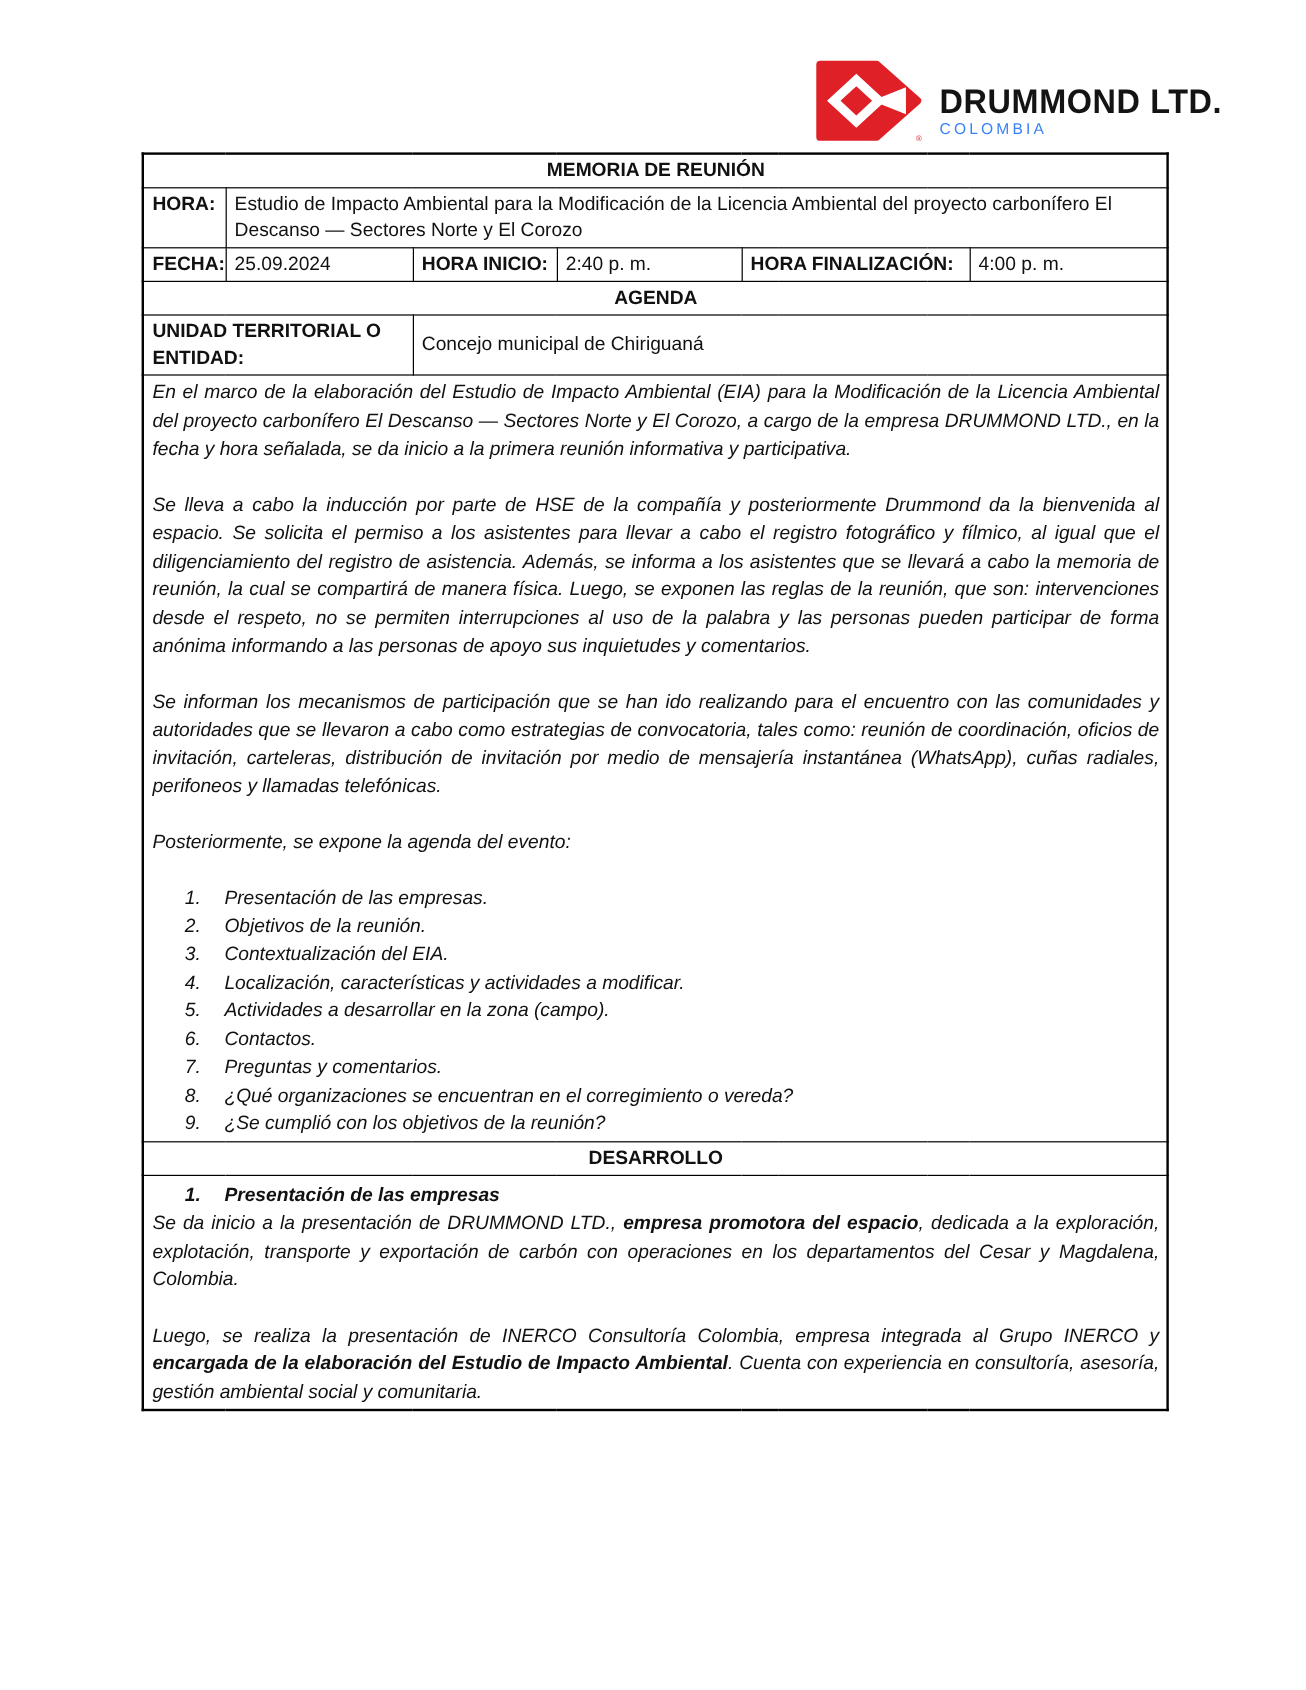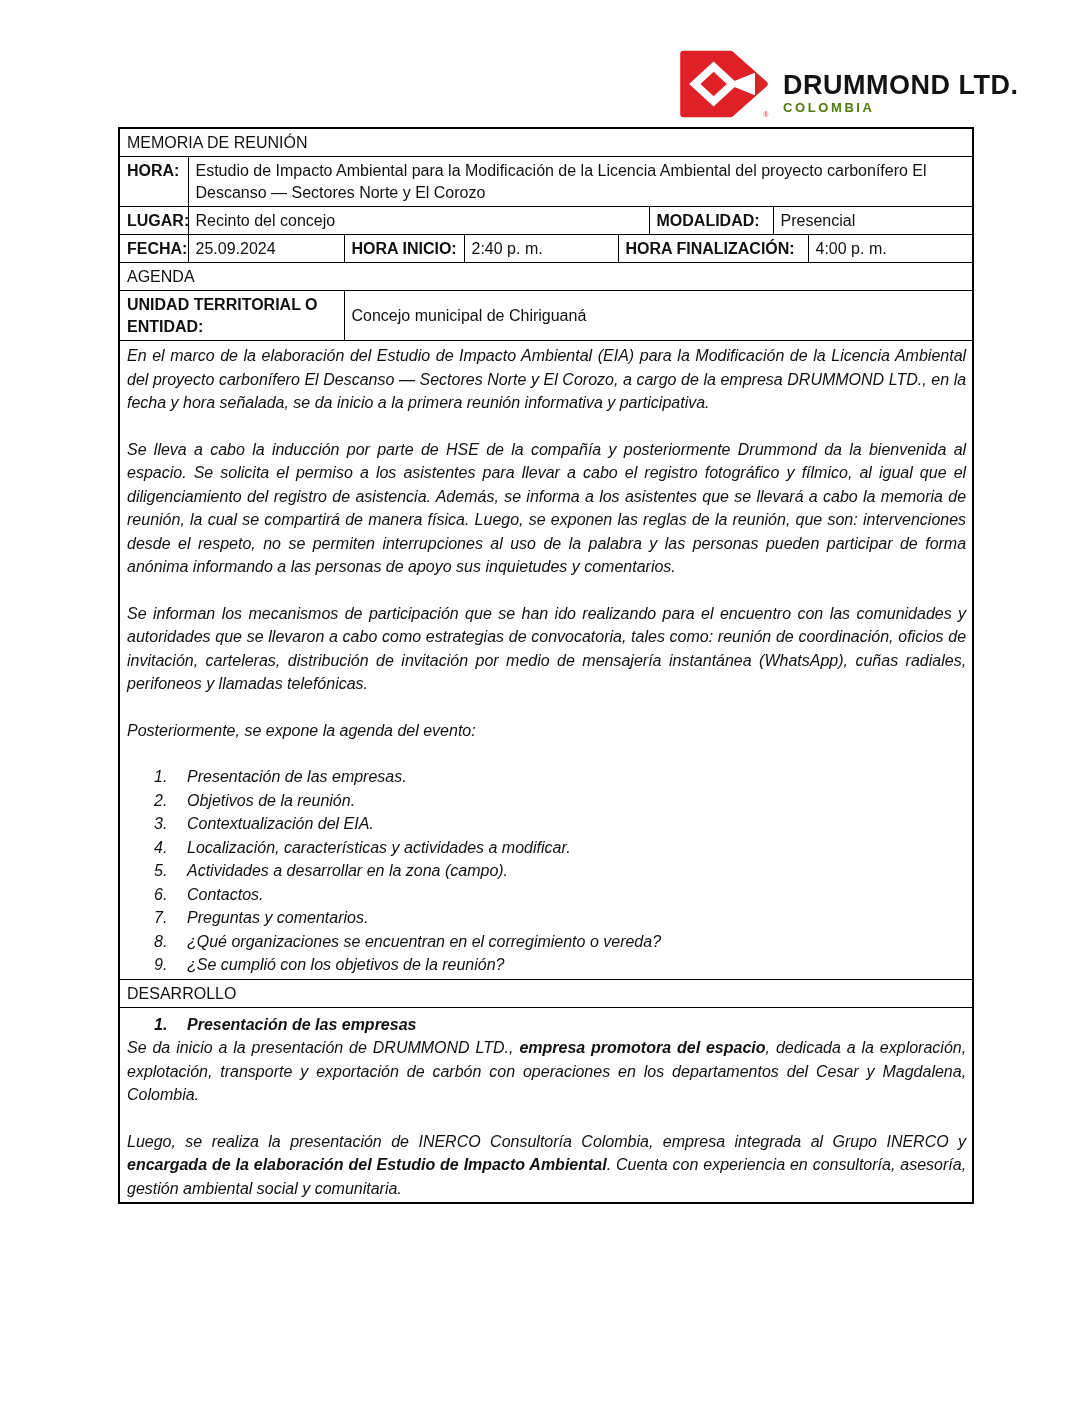--- a/index.html
+++ b/index.html
@@ -18,41 +18,41 @@
     display: flex; align-items: center; gap: 13px;
   }
   .logo-icon { width: 94px; height: 68px; display: block; }
   .logo-text { margin-top: 17px; }
   .logo-company {
     font-size: 27px; font-weight: bold; letter-spacing: 0.5px;
     color: #141414; white-space: nowrap; line-height: 1.0;
     transform: scaleY(1.05); transform-origin: left top;
   }
   .logo-region {
-    font-size: 13px; font-weight: bold; letter-spacing: 2.6px;
-    color: #4d7c0f; margin-top: 3px; line-height: 1.0;
+    font-size: 13px; font-weight: normal; letter-spacing: 2.6px;
+    color: #3b82f6; margin-top: 3px; line-height: 1.0;
   }
 
   
   table.memoria {
     position: absolute; left: 118px; top: 127px;
     width: 854px;
     border-collapse: collapse;
     table-layout: fixed;
     border: 2.5px solid #000;
     font-size: 16px;
   }
   table.memoria td {
     border: 1.8px solid #000;
     vertical-align: top;
     line-height: 22px;
     padding: 3px 6px 2px 7px;
   }
   td.hdr {
-    text-align: left; font-weight: normal; padding: 3px 4px;
+    text-align: center; font-weight: bold; padding: 3px 4px;
   }
   td.lbl { font-weight: bold; }
   td.val { font-weight: normal; }
 
   
   td.cellbody { padding: 2px 8px 6px 7px; font-style: italic; }
   .cellbody p {
     text-align: justify;
     line-height: 23.5px;
     margin: 0;
@@ -103,26 +103,20 @@
   <tbody>
       <tr>
     <td colspan="8" class="hdr">MEMORIA DE REUNIÓN</td>
   </tr>
 
   <tr>
     <td class="lbl">HORA:</td>
     <td colspan="7" class="val">Estudio de Impacto Ambiental para la Modificación de la Licencia Ambiental del proyecto carbonífero El Descanso — Sectores Norte y El Corozo</td>
   </tr>
 
-  <tr>
-    <td class="lbl">LUGAR:</td>
-    <td colspan="4" class="val">Recinto del concejo</td>
-    <td class="lbl">MODALIDAD:</td>
-    <td colspan="2" class="val">Presencial</td>
-  </tr>
 
   <tr>
     <td class="lbl">FECHA:</td>
     <td class="val">25.09.2024</td>
     <td class="lbl">HORA INICIO:</td>
     <td class="val">2:40 p. m.</td>
     <td colspan="3" class="lbl">HORA FINALIZACIÓN:</td>
     <td class="val">4:00 p. m.</td>
   </tr>
 

